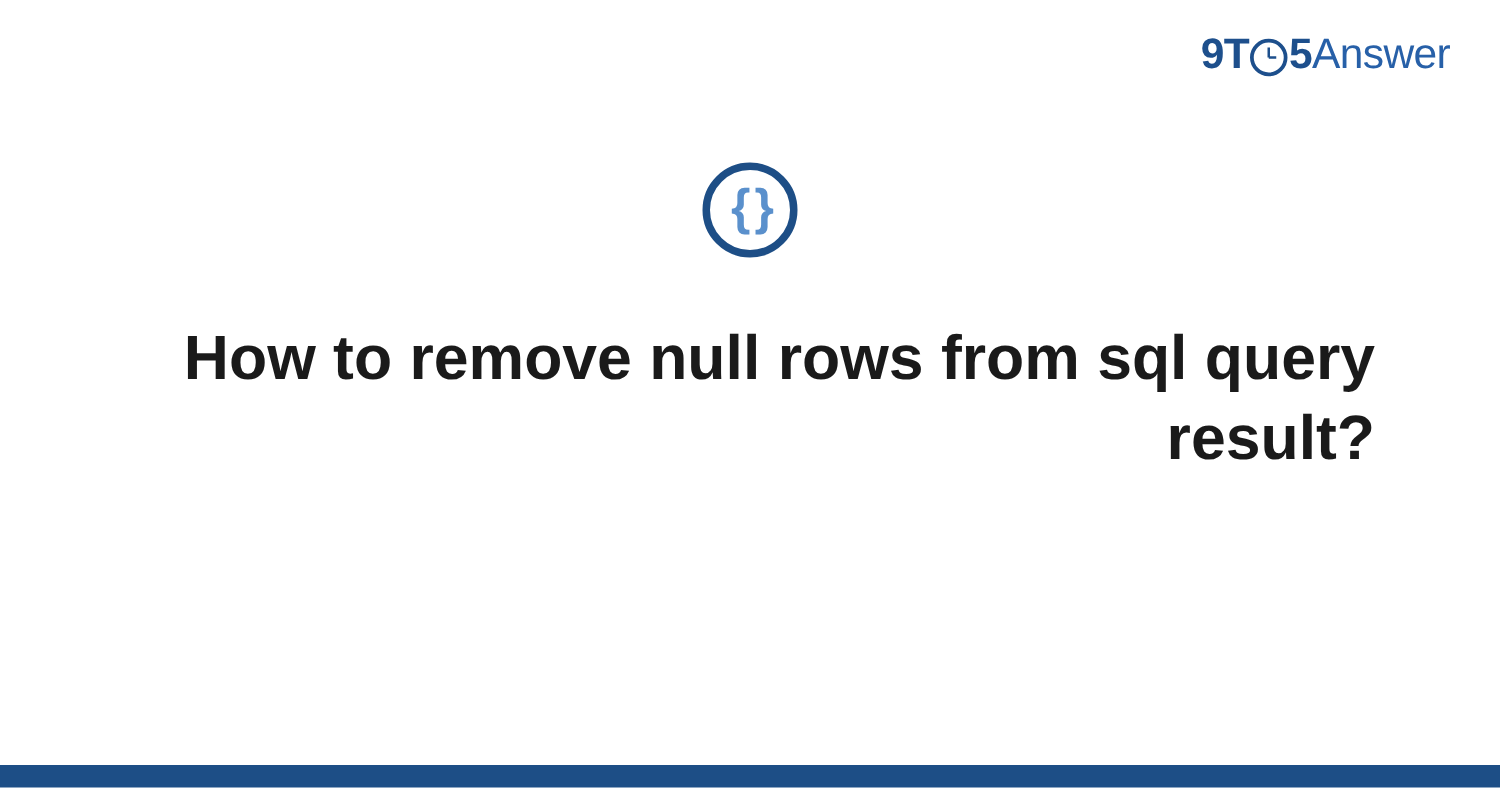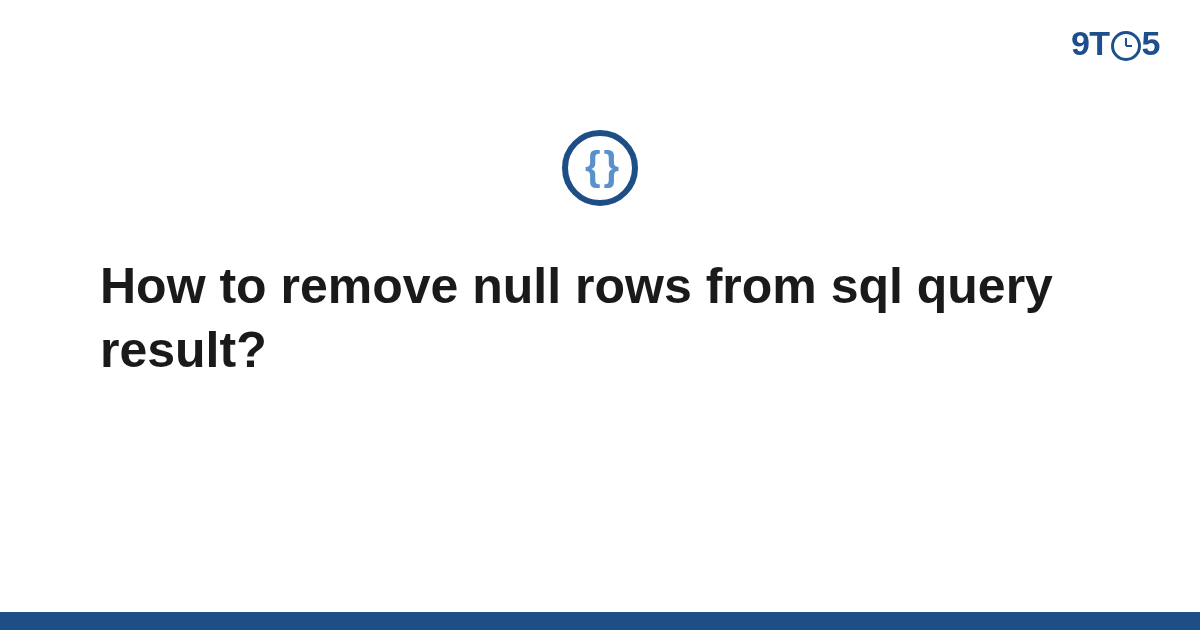--- a/index.html
+++ b/index.html
@@ -97,41 +97,42 @@
       font-family: 'Segoe UI', Arial, sans-serif;
       letter-spacing: -4px;
       line-height: 1;
       position: relative;
       top: -2px;
     }
     .question-title {
       font-size: 50px;
       font-weight: 700;
       color: #1a1a1a;
-      text-align: left;
+      text-align: right;
       line-height: 1.28;
       max-width: 1000px;
     }
     .bottom-bar {
       position: absolute;
       bottom: 0;
       left: 0;
       right: 0;
       height: 18px;
       background: #1d4e86;
     }
   </style>
 </head>
 <body>
 
 <div class="logo">
   <span class="nine">9</span>
   <span class="t-letter">T</span>
   <span class="clock"></span>
   <span class="five">5</span>
+  <span class="answer">Answer</span>
 </div>
 
 <div class="content">
   <div class="category-icon">
     <span class="braces">{ }</span>
   </div>
   <h1 class="question-title">How to remove null rows from sql query result?</h1>
 </div>
 
 <div class="bottom-bar"></div>

